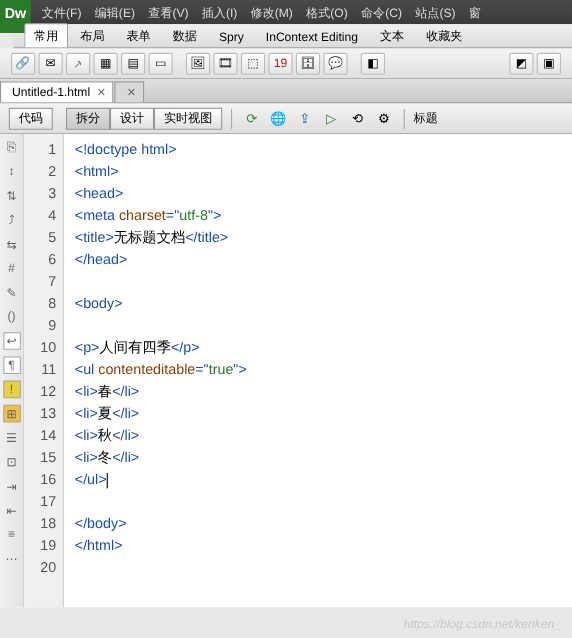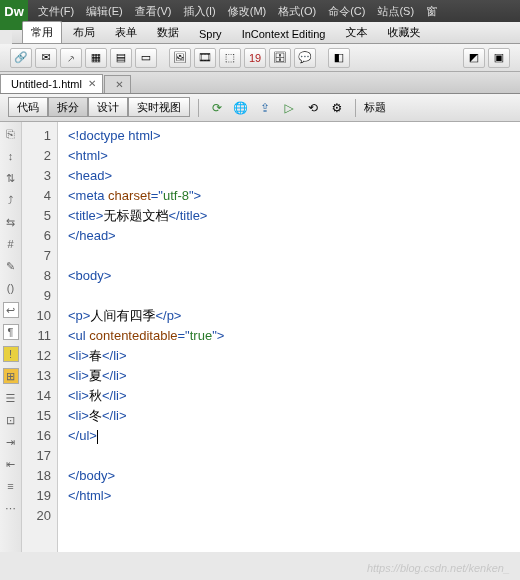--- a/index.html
+++ b/index.html
@@ -18,21 +18,21 @@
 .tbtn { width: 22px; height: 20px; border: 1px solid #bbb; background: linear-gradient(#fff,#e4e4e4); border-radius: 2px; display: flex; align-items: center; justify-content: center; font-size: 11px; cursor: default; }
 .tsep { width: 6px; }
 
 .doc-tabs { height: 22px; background: linear-gradient(#e0e0e0,#cacaca); display: flex; align-items: flex-end; border-bottom: 1px solid #888; font-size: 11px; }
 .doc-tab { padding: 3px 6px 3px 10px; background: #d8d8d8; border: 1px solid #999; border-bottom: none; margin-right: 1px; display: flex; align-items: flex-start; gap: 6px; cursor: default; }
 .doc-tab.active { background: #fff; }
 .doc-tab .x { font-size: 10px; color: #666; }
 
 .view-bar { height: 28px; background: linear-gradient(#f4f4f4,#dedede); border-bottom: 1px solid #aaa; display: flex; align-items: center; padding: 0 8px; gap: 4px; font-size: 11px; }
 .vbtn { padding: 3px 8px; border: 1px solid #999; background: linear-gradient(#fff,#e0e0e0); cursor: default; }
-.vbtn.active { background: linear-gradient(#e0e0e0,#c8c8c8); }
+.vbtn.active { background: linear-gradient(#e0e0e0,#c8c8c8); margin-left: 12px; }
 .vsep { width: 1px; height: 18px; background: #aaa; margin: 0 4px; }
 .vicon { width: 20px; height: 18px; display: flex; align-items: center; justify-content: center; font-size: 12px; cursor: default; }
 
 .editor { display: flex; height: calc(100% - 150px); background: #fff; }
 .gutter-left { width: 22px; background: linear-gradient(90deg,#f0f0f0,#e4e4e4); border-right: 1px solid #ccc; display: flex; flex-direction: column; align-items: center; padding-top: 4px; gap: 6px; }
 .gicon { width: 16px; height: 16px; font-size: 11px; color: #666; display: flex; align-items: center; justify-content: center; cursor: default; border:1px solid transparent; }
 .gicon.boxed { border-color:#aaa; background:#fff; }
 .linenums { width: 36px; background: #f0f0f0; border-right: 1px solid #ccc; text-align: right; padding: 4px 6px 0 0; font-family: Consolas, monospace; font-size: 13px; color: #555; line-height: 20px; }
 .code { flex: 1; padding: 4px 0 0 10px; font-family: Consolas, monospace; font-size: 13px; line-height: 20px; white-space: pre; color: #333; }
 .t-tag { color: #1f4fa8; }

